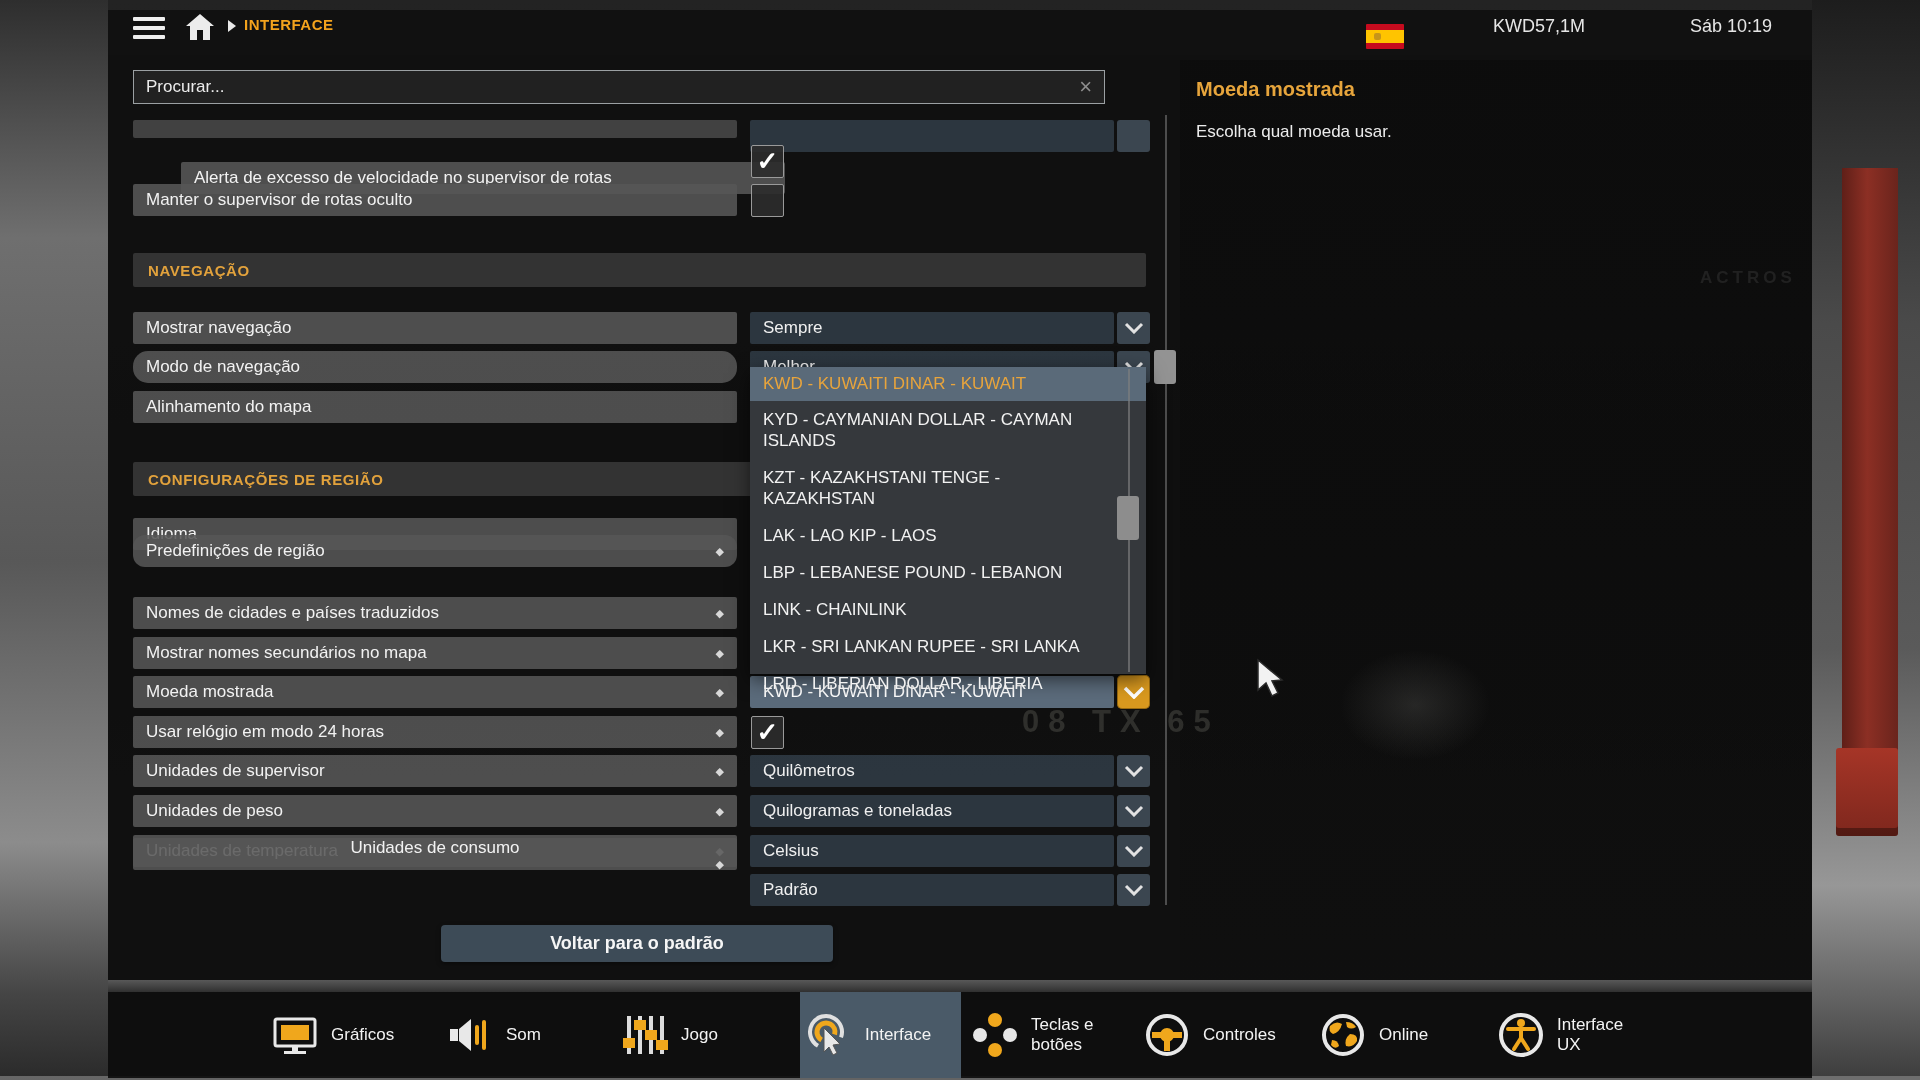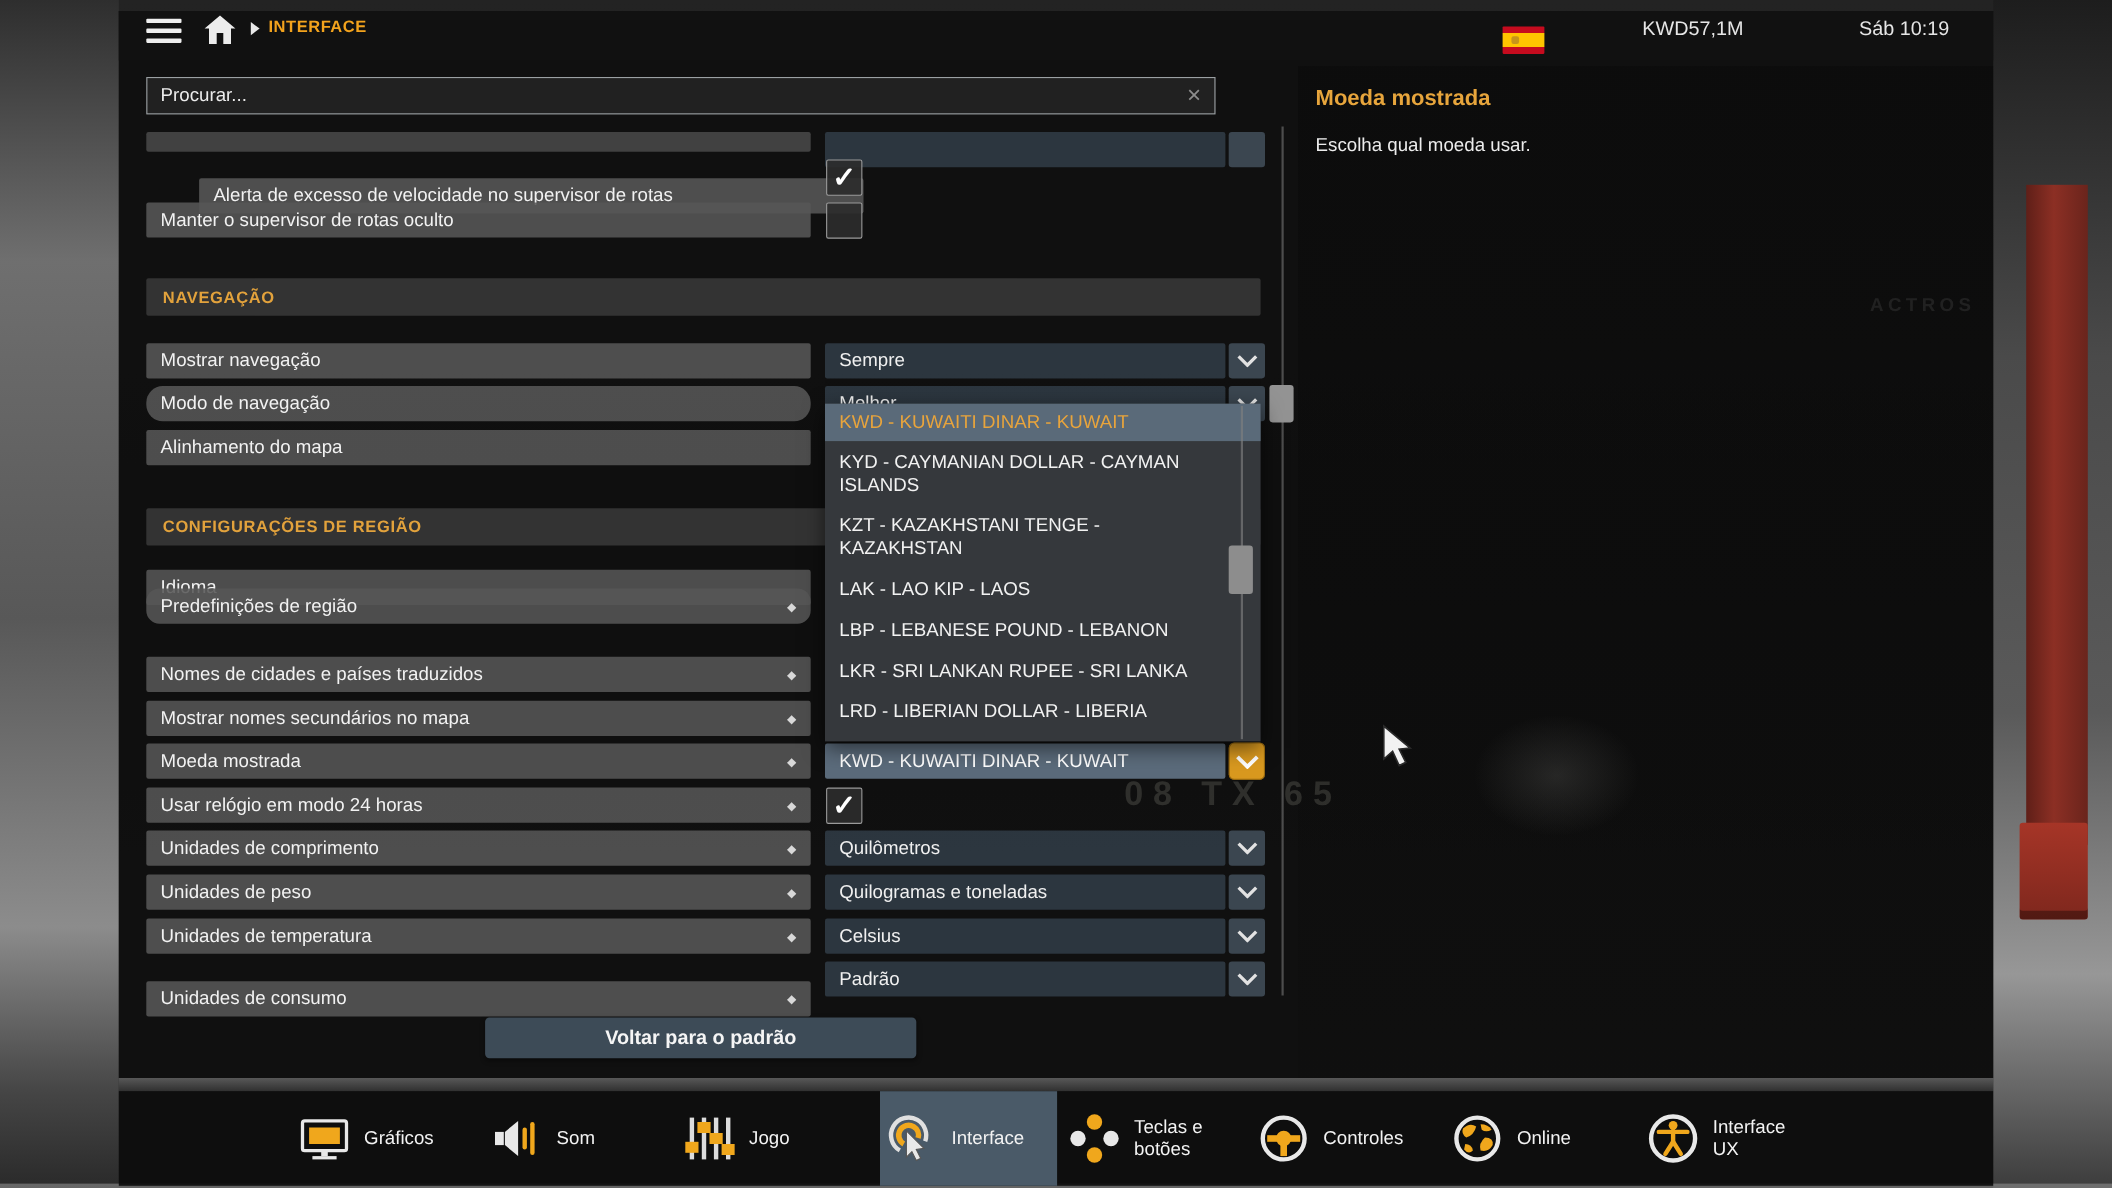--- a/index.html
+++ b/index.html
@@ -230,21 +230,21 @@
 
 <div class="lbl" style="top:716px;">
   <span>Usar relógio em modo 24 horas</span>
   <span class="dia">◆</span>
 </div>
 <div class="cb" style="top:716px;">
   <span>✓</span>
 </div>
 
 <div class="lbl" style="top:755px;">
-  <span>Unidades de comprimento</span>
+  <span>Unidades de supervisor</span>
   <span class="dia">◆</span>
 </div>
 <div class="sel" style="top:755px;">
   <span>Quilômetros</span>
 </div>
 <div class="chevbtn" style="top:755px;">
   <svg width="20" height="12" viewBox="0 0 20 12">
       <polyline points="2,2 10,10 18,2" fill="none" stroke="#e2e2e2" stroke-width="3"></polyline>
     </svg>
 </div>
@@ -268,39 +268,40 @@
 </div>
 <div class="sel" style="top:835px;">
   <span>Celsius</span>
 </div>
 <div class="chevbtn" style="top:835px;">
   <svg width="20" height="12" viewBox="0 0 20 12">
       <polyline points="2,2 10,10 18,2" fill="none" stroke="#e2e2e2" stroke-width="3"></polyline>
     </svg>
 </div>
 
-<div class="lbl" style="top:892px;">
+<div class="lbl" style="top:838px;flex-direction:column;">
   <span>Unidades de consumo</span>
   <span class="dia">◆</span>
 </div>
 <div class="sel" style="top:874px;">
   <span>Padrão</span>
 </div>
 <div class="chevbtn" style="top:874px;">
   <svg width="20" height="12" viewBox="0 0 20 12">
       <polyline points="2,2 10,10 18,2" fill="none" stroke="#e2e2e2" stroke-width="3"></polyline>
     </svg>
 </div>
 
 <div class="ddl">
   <div class="opt hl">KWD - KUWAITI DINAR - KUWAIT</div>
   <div class="opt">KYD - CAYMANIAN DOLLAR - CAYMAN ISLANDS</div>
   <div class="opt">KZT - KAZAKHSTANI TENGE - KAZAKHSTAN</div>
   <div class="opt">LAK - LAO KIP - LAOS</div>
   <div class="opt">LBP - LEBANESE POUND - LEBANON</div>
+  <div class="opt">LINK - CHAINLINK</div>
   <div class="opt">LKR - SRI LANKAN RUPEE - SRI LANKA</div>
   <div class="opt">LRD - LIBERIAN DOLLAR - LIBERIA</div>
 </div>
 <div class="dd-track"></div>
 <div class="dd-thumb"></div>
 
 <div class="sb-track"></div>
 <div class="sb-thumb"></div>
 
 <div class="help-title">Moeda mostrada</div>

